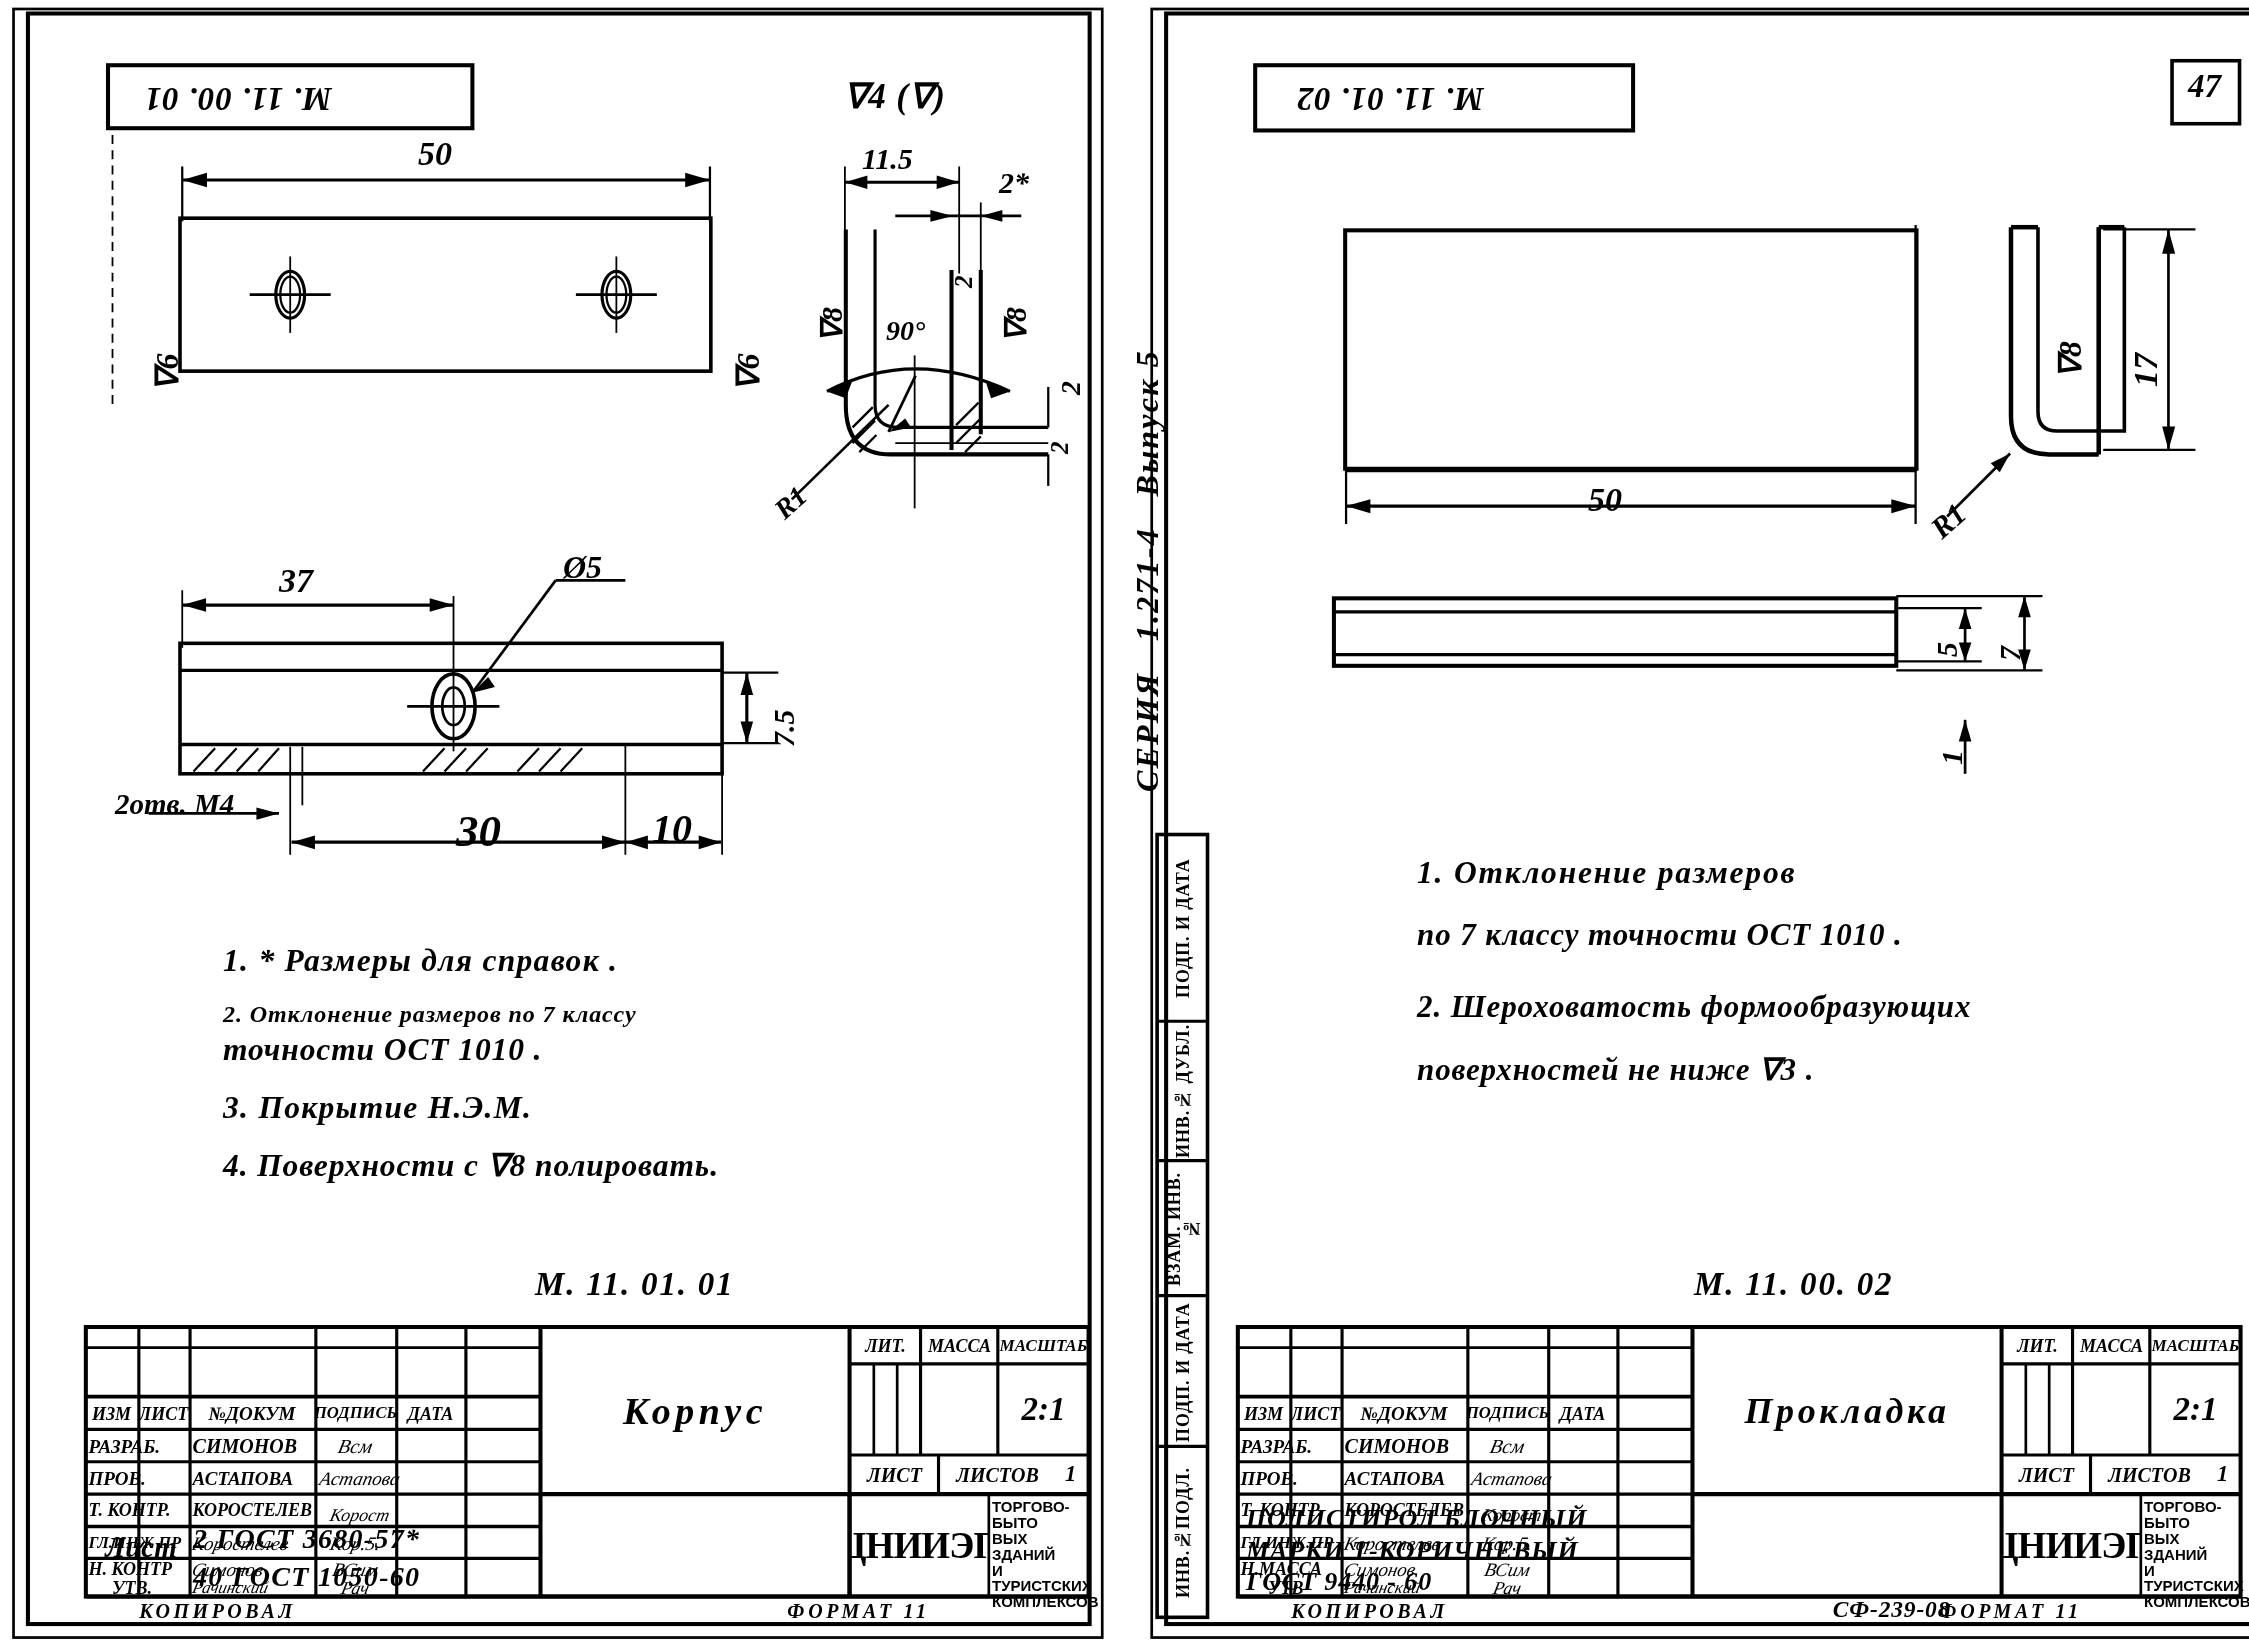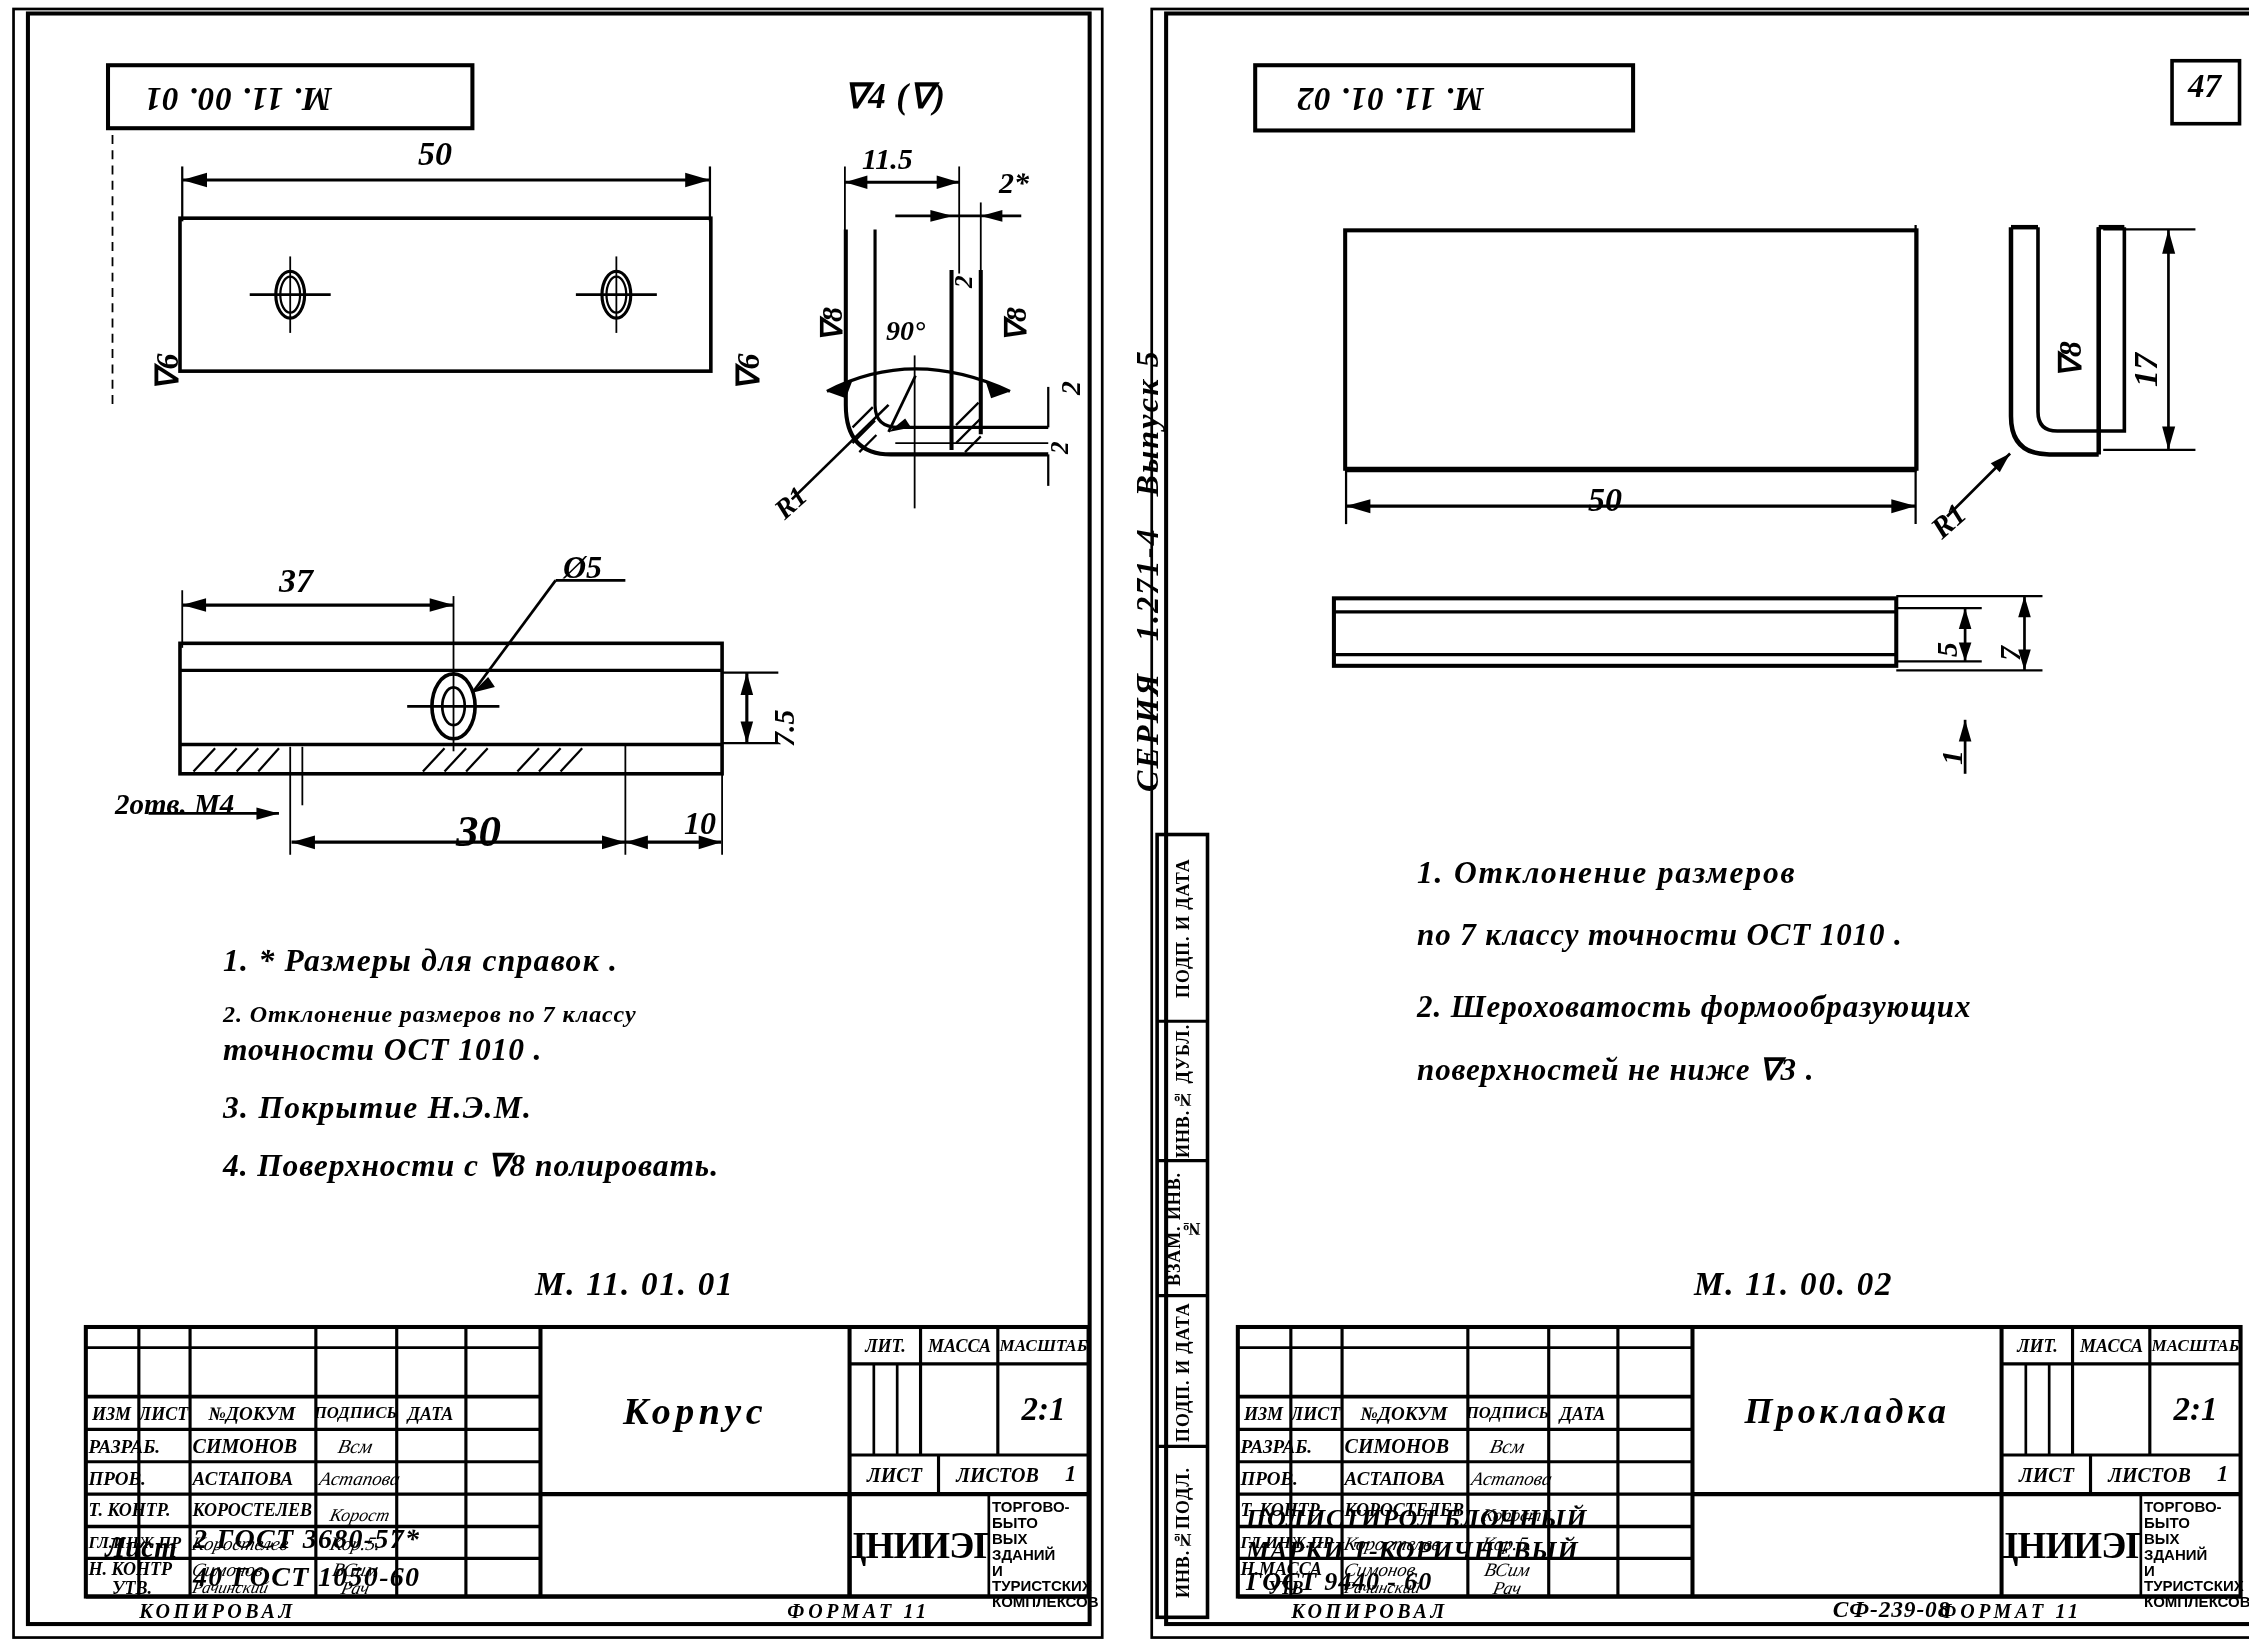--- a/index.html
+++ b/index.html
@@ -222,21 +222,21 @@
      transform:rotate(-42deg);transform-origin:left top;">R1</div>
 <div class="dim rot90" style="position:absolute;left:950px;top:288px;font-size:25px;">2</div>
 <div class="dim rot90" style="position:absolute;left:1046px;top:454px;font-size:25px;">2</div>
 <div class="dim rot90" style="position:absolute;left:1055px;top:395px;font-size:28px;">2</div>
 
 <div class="dim" style="position:absolute;left:279px;top:562px;font-size:34px;">37</div>
 <div class="dim" style="position:absolute;left:563px;top:549px;font-size:32px;">Ø5</div>
 <div class="dim rot90" style="position:absolute;left:767px;top:747px;font-size:30px;">7.5</div>
 <div class="dim" style="position:absolute;left:115px;top:788px;font-size:29px;">2отв. М4</div>
 <div class="dim" style="position:absolute;left:428px;top:805px;font-size:45px;margin-left:28px;">30</div>
-<div class="dim" style="position:absolute;left:652px;top:805px;font-size:32px;margin-left:32px;">10</div>
+<div class="dim" style="position:absolute;left:652px;top:805px;font-size:40px;">10</div>
 
 <div style="position:absolute;left:223px;top:943px;width:787px;">
   <div class="cyr" style="font-size:31.5px;letter-spacing:1.3px;margin-bottom:21.6px;">1. * Размеры  для  справок .</div>
   <div class="cyr" style="font-size:24px;letter-spacing:0.9px;margin-bottom:4.5px;margin-top:8px;">2. Отклонение размеров по 7 классу</div>
   <div class="cyr" style="font-size:31.5px;letter-spacing:0.9px;margin-bottom:21.6px;">     точности ОСТ 1010 .</div>
   <div class="cyr" style="font-size:31.5px;letter-spacing:1.3px;margin-bottom:21.6px;">3. Покрытие   Н.Э.М.</div>
   <div class="cyr" style="font-size:31.5px;letter-spacing:0.9px;">4. Поверхности  с  ∇8 полировать.</div>
 </div>
 
 <div class="tbl" style="left:85px;top:1327px;width:1004px;height:297px;">

